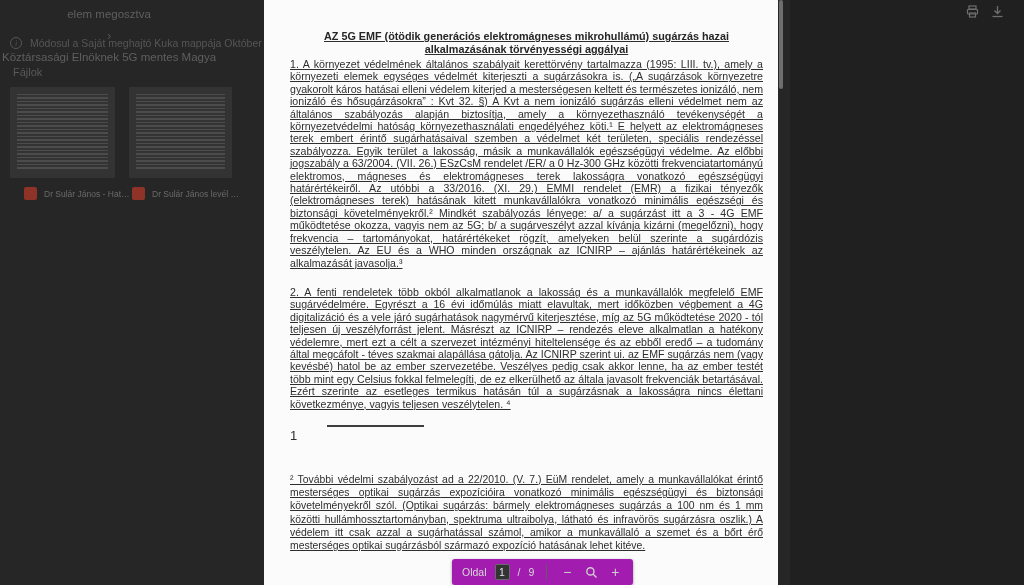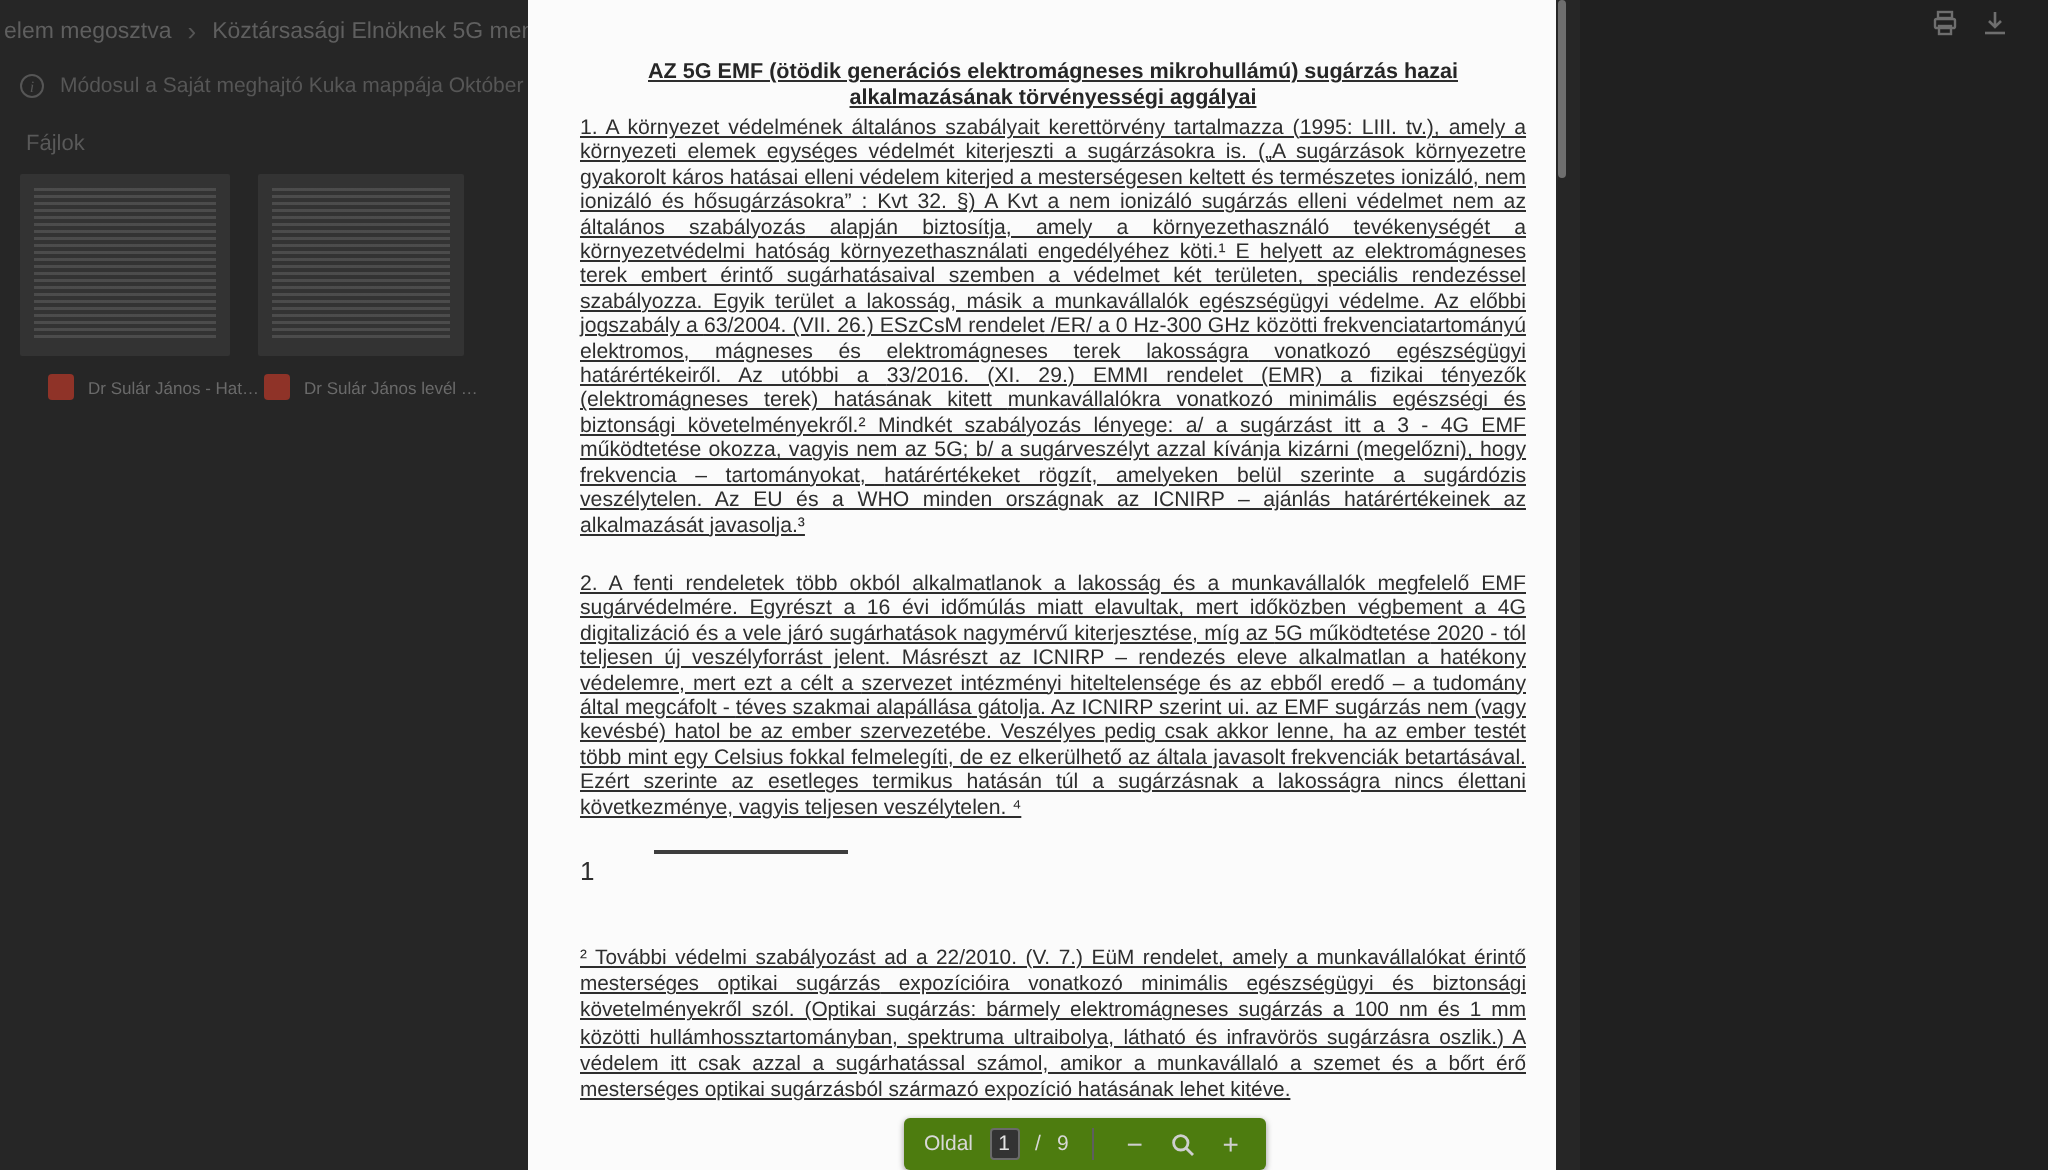--- a/index.html
+++ b/index.html
@@ -10,21 +10,21 @@
     position: relative;
   }
   
   .right-shade {
     position: absolute; left: 790px; top: 0; width: 234px; height: 585px;
     background: #202020;
   }
   .breadcrumb {
     position: absolute; left: 2px; top: 8px;
     display: flex; align-items: center; gap: 8px;
-    color: #5f5f5f; font-size: 11.5px; white-space: nowrap;
+    color: #5f5f5f; font-size: 11.5px; white-space: nowrap; flex-direction: column;
   }
   .breadcrumb .sep { color: #555; font-size: 13px; }
   .topbar-icons {
     position: absolute; left: 966px; top: 5px;
     display: flex; gap: 12px; align-items: center;
   }
   .topbar-icons svg { display: block; }
   .notif {
     position: absolute; left: 10px; top: 37px;
     display: flex; align-items: center; gap: 8px;
@@ -92,21 +92,21 @@
     float: left; font-size: 13px; line-height: 14px; margin-right: 14px; color: #2e2e2e;
   }
   .footnote-2 { margin-top: 46px; font-size: 10.4px; line-height: 13.2px; }
   .page-scrollbar {
     position: absolute; left: 779px; top: 0; width: 4px; height: 89px;
     background: #6e6e6e; border-radius: 2px;
   }
   
   .doc-toolbar {
     position: absolute; left: 452px; top: 559px; height: 26px;
-    background: #4d7c0f; border-radius: 3px;
+    background: #a21caf; border-radius: 3px;
     display: flex; align-items: center; padding: 0 10px; gap: 8px;
     color: #d8d8d8; font-size: 10.5px;
     box-shadow: 0 1px 3px rgba(0,0,0,0.4);
   }
   .page-num-box {
     min-width: 15px; height: 16px; border: 1px solid #6a6a6a; border-radius: 2px;
     display: inline-flex; align-items: center; justify-content: center;
     padding: 0 3px; color: #e3e3e3; background: #333;
   }
   .tb-divider { width: 1px; height: 16px; background: #5e5e5e; margin: 0 4px; }

